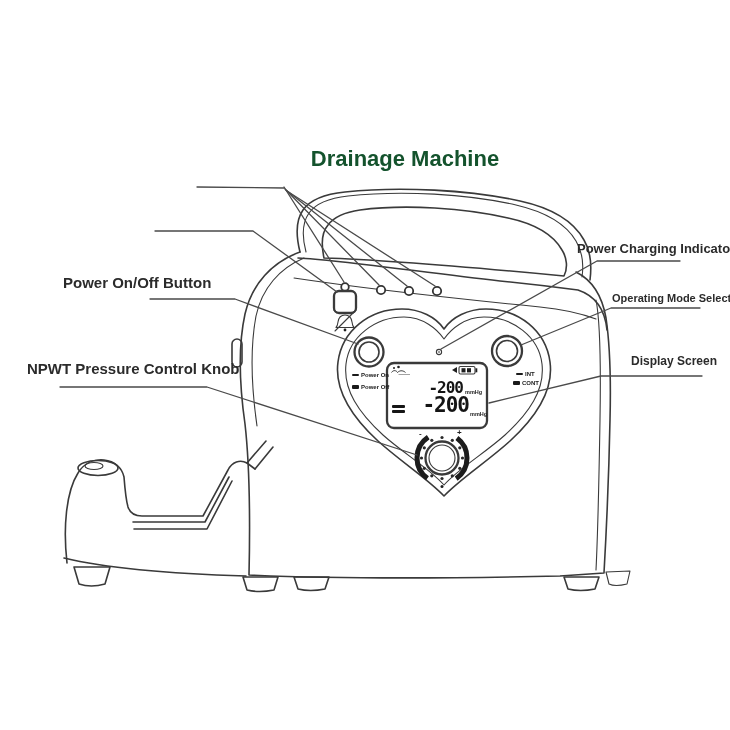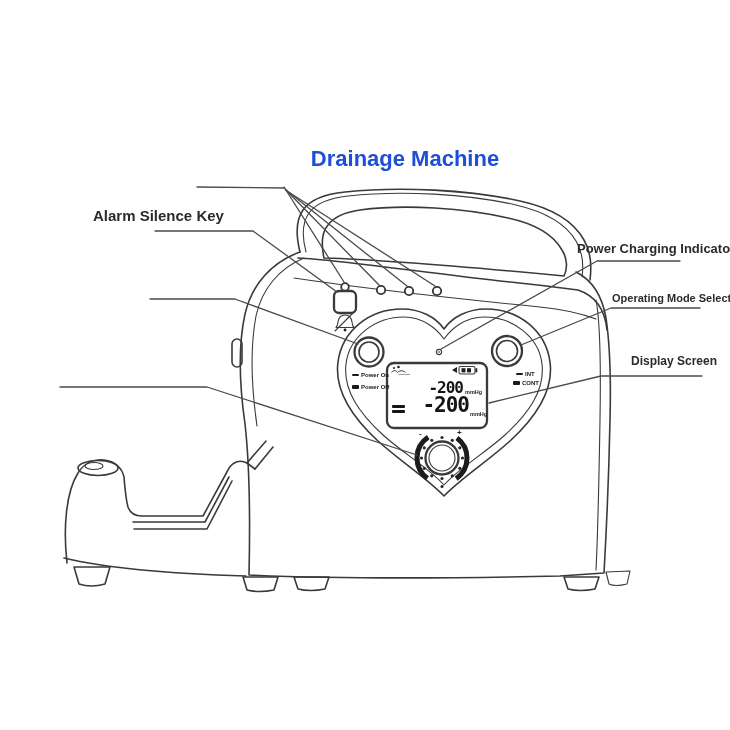--- a/index.html
+++ b/index.html
@@ -14,21 +14,21 @@
   svg .leader{fill:none;stroke:#4a4a4a;stroke-width:1.3;stroke-linecap:round;stroke-linejoin:round;}
   svg .solid{fill:#1e1e1e;stroke:none;}
   svg .dotw{fill:#ffffff;stroke:#333;stroke-width:1.8;}
   svg .grip{fill:none;stroke:#1c1c1c;stroke-width:5;stroke-dasharray:48 30.5;stroke-dashoffset:24;}
   .label{position:absolute;font-weight:700;color:#2b2b2b;white-space:nowrap;line-height:1.1;}
   .lab15{font-size:15px;}
   .lab13{font-size:13px;}
   .lab11{font-size:11px;}
   .lab14{font-size:12px;}
   .title{position:absolute;left:290px;top:146px;width:230px;text-align:center;
-         font-size:22px;font-weight:700;color:#1d4ed8;}
+         font-size:22px;font-weight:700;color:#14532d;}
   .seg{position:absolute;font-family:"DejaVu Sans Mono",monospace;font-weight:700;
        color:#141414;letter-spacing:-1px;text-align:right;white-space:nowrap;}
   .unit{position:absolute;font-size:5.5px;font-weight:700;color:#222;white-space:nowrap;}
   .tinylab{position:absolute;font-size:6px;font-weight:700;color:#1a1a1a;
            display:flex;align-items:center;gap:2px;white-space:nowrap;}
   .dash{display:inline-block;background:#1a1a1a;}
   .dash-thin{width:7px;height:2px;border-radius:1px;}
   .dash-block{width:7px;height:4px;border-radius:1px;}
   .eq{position:absolute;left:392px;top:405px;width:13px;}
   .eq i{display:block;height:2.6px;background:#161616;border-radius:1px;margin-bottom:2.6px;}
@@ -163,21 +163,22 @@
       <path class="leader" d="M150,299 L235,299 L358,344"></path>
       <path class="leader" d="M60,387 L207,387 L417,455"></path>
       <path class="leader" d="M680,261 L597,261 L441,349"></path>
       <path class="leader" d="M700,308 L611,308 L521,345"></path>
       <path class="leader" d="M702,376 L601,376 L489,403"></path>
     </g>
   </svg>
 
   <div class="title">Drainage Machine</div>
 
-  <div class="label lab15" style="left:93px;top:208px;">Alarm Silence Key</div>
+  <div class="label lab15" style="left:63px;top:275px;">Power On/Off Button</div>
+  <div class="label lab15" style="left:27px;top:361px;">NPWT Pressure Control Knob</div>
   <div class="label lab13" style="left:577px;top:242px;">Power Charging Indicator</div>
   <div class="label lab11" style="left:612px;top:292px;">Operating Mode Selector</div>
   <div class="label lab14" style="left:631px;top:355px;">Display Screen</div>
 
   <div class="seg" style="left:405px;top:378px;width:58px;font-size:16px;">-200</div>
   <div class="unit" style="left:465px;top:389px;">mmHg</div>
   <div class="eq">
       <i></i>
       <i></i>
     </div>

